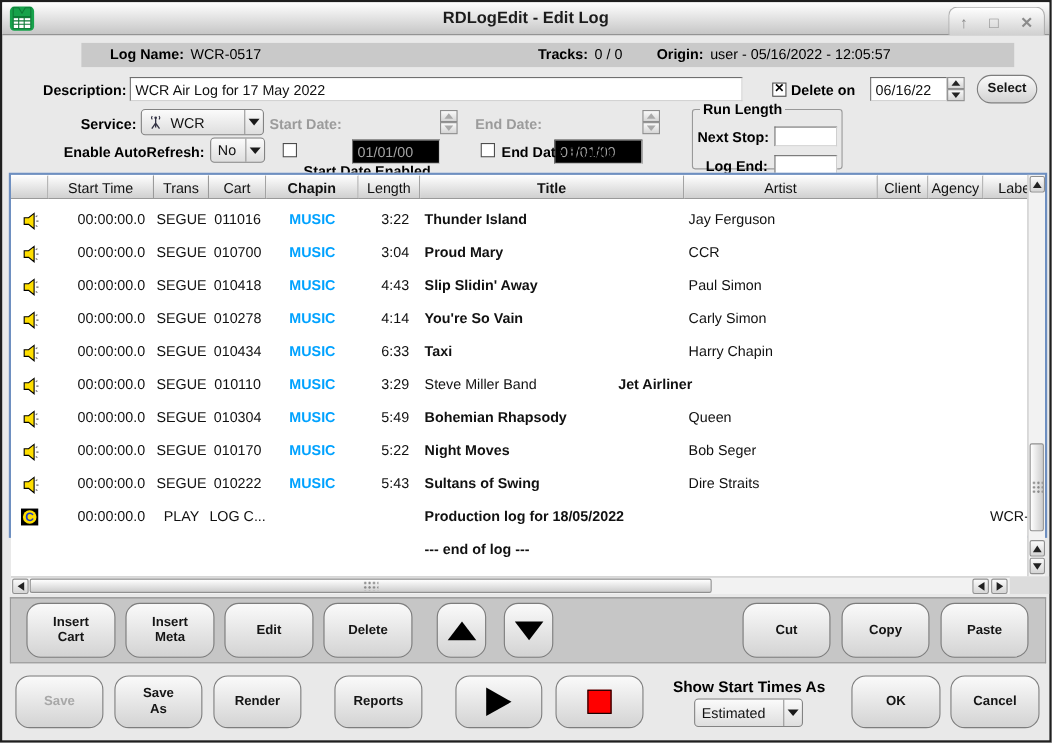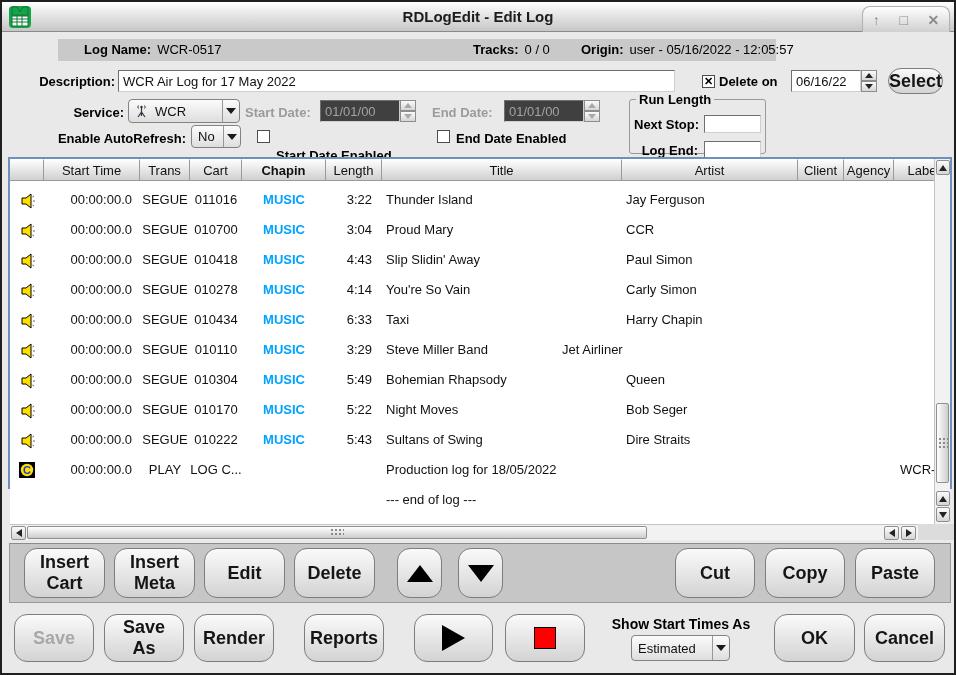--- a/index.html
+++ b/index.html
@@ -9,31 +9,31 @@
   
   .titlebar{position:absolute;left:0;top:0;right:0;height:30px;
     background:linear-gradient(#ffffff,#c6c6c6);border-bottom:1px solid #8a8a8a;}
   .title{position:absolute;left:0;right:0;top:6px;text-align:center;font-size:15px;font-weight:bold;color:#1c1c1c;}
   .app-icon{position:absolute;left:6px;top:3px;width:24px;height:24px;}
   .win-controls{position:absolute;right:4px;top:4px;width:88px;height:26px;
     background:linear-gradient(#fefefe,#d0d0d0);border:1px solid #b0b0b0;border-bottom:none;
     border-radius:8px 8px 0 0;display:flex;align-items:center;justify-content:space-around;
     color:#8b8b8b;font-weight:bold;font-size:14px;}
   
-  .infostrip{position:absolute;left:56px;top:37px;width:718px;height:22px;background:#c9c9c9;font-size:13px;}
+  .infostrip{position:absolute;left:72px;top:37px;width:848px;height:22px;background:#c9c9c9;font-size:13px;}
   .ig{position:absolute;top:3px;white-space:nowrap;}
   .ig b{font-weight:bold;margin-right:6px;}
   
   .lbl{position:absolute;font-size:13px;font-weight:bold;color:#000;white-space:nowrap;}
   .lbl.dis{color:#9b9b9b;}
   .tin{position:absolute;font-size:13px;font-family:"Liberation Sans",sans-serif;background:#fff;
        border:1px solid #6f6f6f;border-bottom-color:#cfcfcf;border-right-color:#cfcfcf;padding:0 4px;color:#111;}
-  .tin:disabled,.tin.dis{background:#404040;color:#a2a2a2;}
+  .tin:disabled,.tin.dis{background:#000000;color:#a2a2a2;margin-top:27px;}
   .btn{position:absolute;display:flex;align-items:center;justify-content:center;text-align:center;
-       font-weight:bold;font-size:18px;color:#151515;background:linear-gradient(#fafafa,#d3d3d3);
+       font-weight:bold;font-size:12px;color:#151515;background:linear-gradient(#fafafa,#d3d3d3);
        border:1px solid #7d7d7d;border-radius:13px;white-space:pre-line;line-height:1.15;cursor:default;}
   .btn.disabled{color:#a8a8a8;}
   .combo{position:absolute;display:flex;align-items:center;background:linear-gradient(#fbfbfb,#dedede);
        border:1px solid #838383;border-radius:4px;font-size:13px;color:#111;}
   .combo .ctext{flex:1;padding-left:6px;white-space:nowrap;overflow:hidden;}
   .combo .carrow{width:17px;align-self:stretch;border-left:1px solid #979797;display:flex;align-items:center;justify-content:center;}
   .tri-dn-s{width:0;height:0;border-left:5px solid transparent;border-right:5px solid transparent;border-top:6px solid #1a1a1a;}
   .spin{position:absolute;width:16px;display:flex;flex-direction:column;}
   .spin .sp{flex:1;background:linear-gradient(#fafafa,#d6d6d6);border:1px solid #8d8d8d;display:flex;align-items:center;justify-content:center;}
   .tri-up-xs{width:0;height:0;border-left:4px solid transparent;border-right:4px solid transparent;border-bottom:5px solid #222;}
@@ -59,21 +59,21 @@
   .log-rows{position:absolute;left:0;top:22px;width:924px;height:343px;overflow:hidden;background:#fff;}
   .trow{display:flex;height:30px;align-items:flex-start;font-size:13px;color:#111;background:#fff;}
   .trow:first-child{margin-top:-19px;}
   .cell{overflow:hidden;white-space:nowrap;flex:0 0 auto;}
   .c-ic{width:34px;display:flex;justify-content:center;align-items:center;}
   .c-time{width:96px;text-align:right;padding-right:8px;}
   .c-trans{width:50px;text-align:center;}
   .c-cart{width:52px;text-align:center;}
   .c-group{width:84px;text-align:center;font-weight:bold;}
   .c-len{width:56px;text-align:right;padding-right:10px;}
-  .c-title{width:240px;padding-left:4px;}
+  .c-title{width:240px;padding-left:4px;font-weight:bold;}
   .c-artist{width:176px;padding-left:4px;}
   .c-client{width:46px;}
   .c-agency{width:50px;}
   .c-label{width:60px;padding-left:6px;}
   .thead .hcell.c-time,.thead .hcell.c-len,.thead .hcell.c-title,.thead .hcell.c-artist,
   .thead .hcell.c-label{padding:0;text-align:center;}
   
   .vscroll{position:absolute;right:0;top:0;width:16px;height:365px;background:#f2f2f2;border-left:1px solid #c4c4c4;}
   .sbtn{position:absolute;left:1px;width:14px;height:15px;background:linear-gradient(#fbfbfb,#d5d5d5);
      border:1px solid #8f8f8f;border-radius:2px;display:flex;align-items:center;justify-content:center;}

